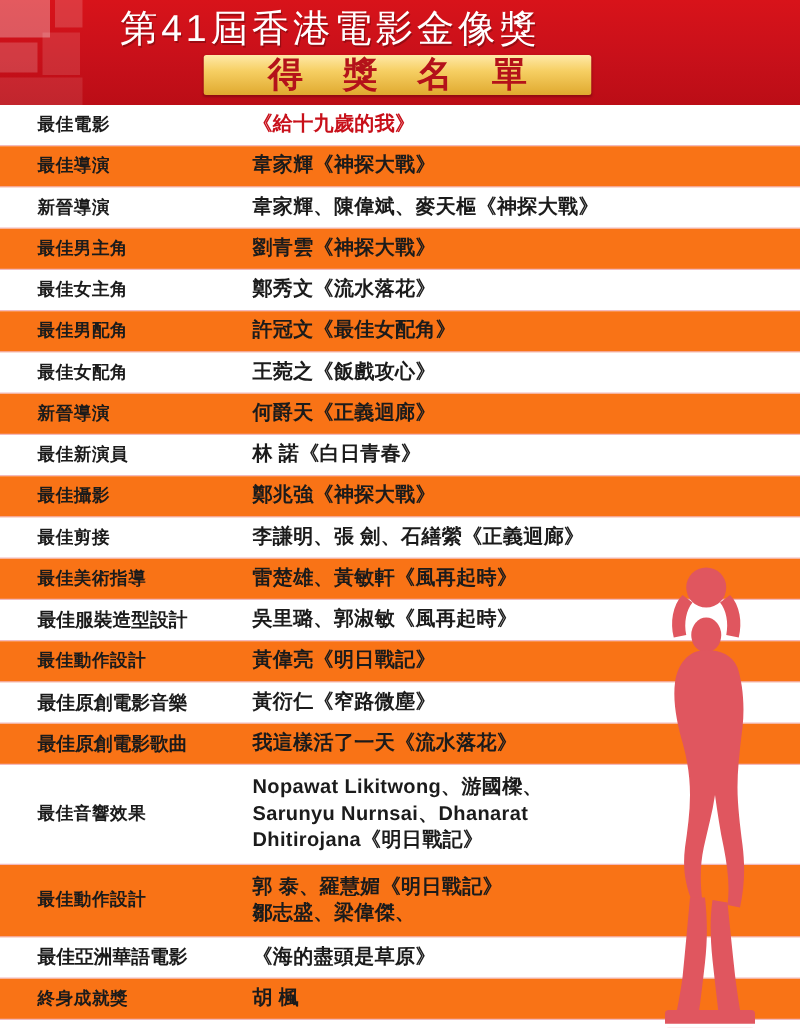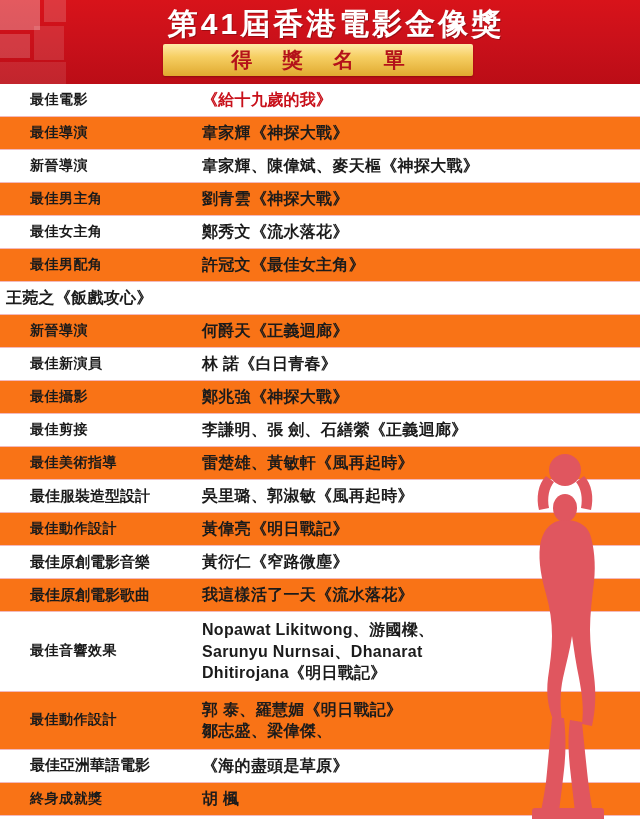--- a/index.html
+++ b/index.html
@@ -47,23 +47,22 @@
 
   .banner-title {
     position: absolute;
     left: 96px;
     top: 4px;
     width: 480px;
     height: 40px;
     line-height: 40px;
     color: #ffffff;
     font-size: 30px;
-    font-weight: bold;
+    font-weight: normal;
     letter-spacing: 3px;
-    text-align: center;
     white-space: nowrap;
     text-shadow: 1px 1px 0 rgba(0,0,0,0.25);
   }
   .subtitle-wrap {
     position: absolute;
     left: 163px;
     top: 44px;
     width: 310px;
     height: 34px;
   }
@@ -77,21 +76,21 @@
     box-shadow: 0 1px 2px rgba(0,0,0,0.25);
   }
   .subtitle-text {
     position: absolute;
     left: 0; top: 0;
     width: 310px;
     height: 32px;
     line-height: 32px;
     text-align: center;
     color: #b4121a;
-    font-size: 21px;
+    font-size: 28px;
     font-weight: bold;
     letter-spacing: 12px;
     text-indent: 12px;
     white-space: nowrap;
   }
 
   
   .table {
     position: relative;
     width: 640px;
@@ -213,24 +212,25 @@
       <div class="win">劉青雲《神探大戰》</div>
     </div>
 
     <div class="row">
       <div class="cat">最佳女主角</div>
       <div class="win">鄭秀文《流水落花》</div>
     </div>
 
     <div class="row alt">
       <div class="cat">最佳男配角</div>
-      <div class="win">許冠文《最佳女主角》</div>
-    </div>
-
-    <div class="row">
+      <div class="win">許冠文《最佳女配角》</div>
+    </div>
+
+    <div class="row">
+      <div class="cat">最佳女配角</div>
       <div class="win">王菀之《飯戲攻心》</div>
     </div>
 
     <div class="row alt">
       <div class="cat">新晉導演</div>
       <div class="win">何爵天《正義迴廊》</div>
     </div>
 
     <div class="row">
       <div class="cat">最佳新演員</div>

